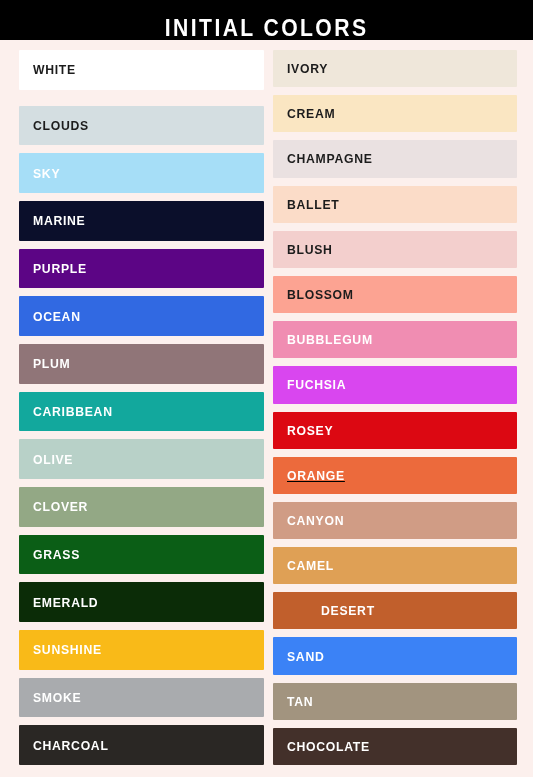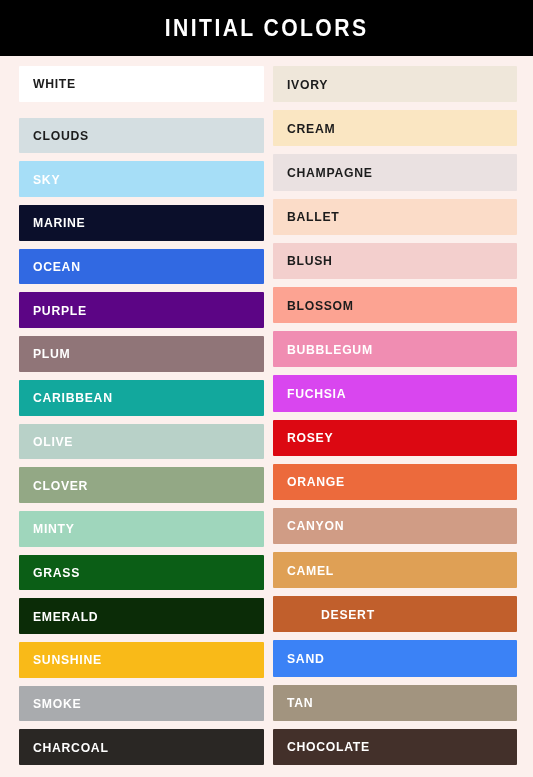--- a/index.html
+++ b/index.html
@@ -20,24 +20,24 @@
     width: 533px;
     height: 777px;
     background: #FCF0ED;
     display: flex;
     flex-direction: column;
   }
 
   
   #header-bar {
     width: 533px;
-    height: 56px;
+    height: 40px;
     background: #000000;
     display: flex;
-    align-items: center;
+    align-items: flex-end;
     justify-content: center;
     flex: 0 0 auto;
   }
 
   #poster-title {
     color: #FFFFFF;
     font-family: "Liberation Sans Narrow", "Liberation Sans", sans-serif;
     font-size: 23px;
     font-weight: bold;
     letter-spacing: 2.6px;
@@ -99,40 +99,37 @@
         </div>
         <div class="swatch" style="background: rgb(212, 222, 225); margin-top: 8px;">
           <span class="swatch-label" style="color: rgb(28, 28, 28);">CLOUDS</span>
         </div>
         <div class="swatch" style="background: rgb(166, 222, 247);">
           <span class="swatch-label" style="color: rgb(255, 255, 255);">SKY</span>
         </div>
         <div class="swatch" style="background: rgb(11, 15, 43);">
           <span class="swatch-label" style="color: rgb(255, 255, 255);">MARINE</span>
         </div>
+        <div class="swatch" style="background: rgb(92, 5, 133);">
+          <span class="swatch-label" style="color: rgb(255, 255, 255);">PURPLE</span>
+        </div>
         <div class="swatch" style="background: rgb(49, 105, 226);">
           <span class="swatch-label" style="color: rgb(255, 255, 255);">OCEAN</span>
-        </div>
-        <div class="swatch" style="background: rgb(92, 5, 133);">
-          <span class="swatch-label" style="color: rgb(255, 255, 255);">PURPLE</span>
         </div>
         <div class="swatch" style="background: rgb(144, 117, 120);">
           <span class="swatch-label" style="color: rgb(255, 255, 255);">PLUM</span>
         </div>
         <div class="swatch" style="background: rgb(18, 168, 157);">
           <span class="swatch-label" style="color: rgb(255, 255, 255);">CARIBBEAN</span>
         </div>
         <div class="swatch" style="background: rgb(184, 209, 200);">
           <span class="swatch-label" style="color: rgb(255, 255, 255);">OLIVE</span>
         </div>
         <div class="swatch" style="background: rgb(147, 168, 133);">
           <span class="swatch-label" style="color: rgb(255, 255, 255);">CLOVER</span>
-        </div>
-        <div class="swatch" style="background: rgb(159, 214, 188);">
-          <span class="swatch-label" style="color: rgb(255, 255, 255);">MINTY</span>
         </div>
         <div class="swatch" style="background: rgb(11, 94, 22);">
           <span class="swatch-label" style="color: rgb(255, 255, 255);">GRASS</span>
         </div>
         <div class="swatch" style="background: rgb(11, 44, 7);">
           <span class="swatch-label" style="color: rgb(255, 255, 255);">EMERALD</span>
         </div>
         <div class="swatch" style="background: rgb(249, 186, 24);">
           <span class="swatch-label" style="color: rgb(255, 255, 255);">SUNSHINE</span>
         </div>
@@ -164,21 +161,21 @@
         </div>
         <div class="swatch" style="background: rgb(240, 141, 178);">
           <span class="swatch-label" style="color: rgb(255, 255, 255);">BUBBLEGUM</span>
         </div>
         <div class="swatch" style="background: #d946ef;">
           <span class="swatch-label" style="color: rgb(255, 255, 255);">FUCHSIA</span>
         </div>
         <div class="swatch" style="background: rgb(220, 8, 18);">
           <span class="swatch-label" style="color: rgb(255, 255, 255);">ROSEY</span>
         </div>
-        <div class="swatch" style="background: rgb(236, 106, 60);">
+        <div class="swatch" style="background: rgb(236, 106, 60); text-decoration: underline;">
           <span class="swatch-label" style="color: rgb(255, 255, 255);">ORANGE</span>
         </div>
         <div class="swatch" style="background: rgb(208, 156, 133);">
           <span class="swatch-label" style="color: rgb(255, 255, 255);">CANYON</span>
         </div>
         <div class="swatch" style="background: rgb(223, 160, 85);">
           <span class="swatch-label" style="color: rgb(255, 255, 255);">CAMEL</span>
         </div>
         <div class="swatch" style="background: rgb(193, 95, 44); padding-left: 48px;">
           <span class="swatch-label" style="color: rgb(255, 255, 255);">DESERT</span>

